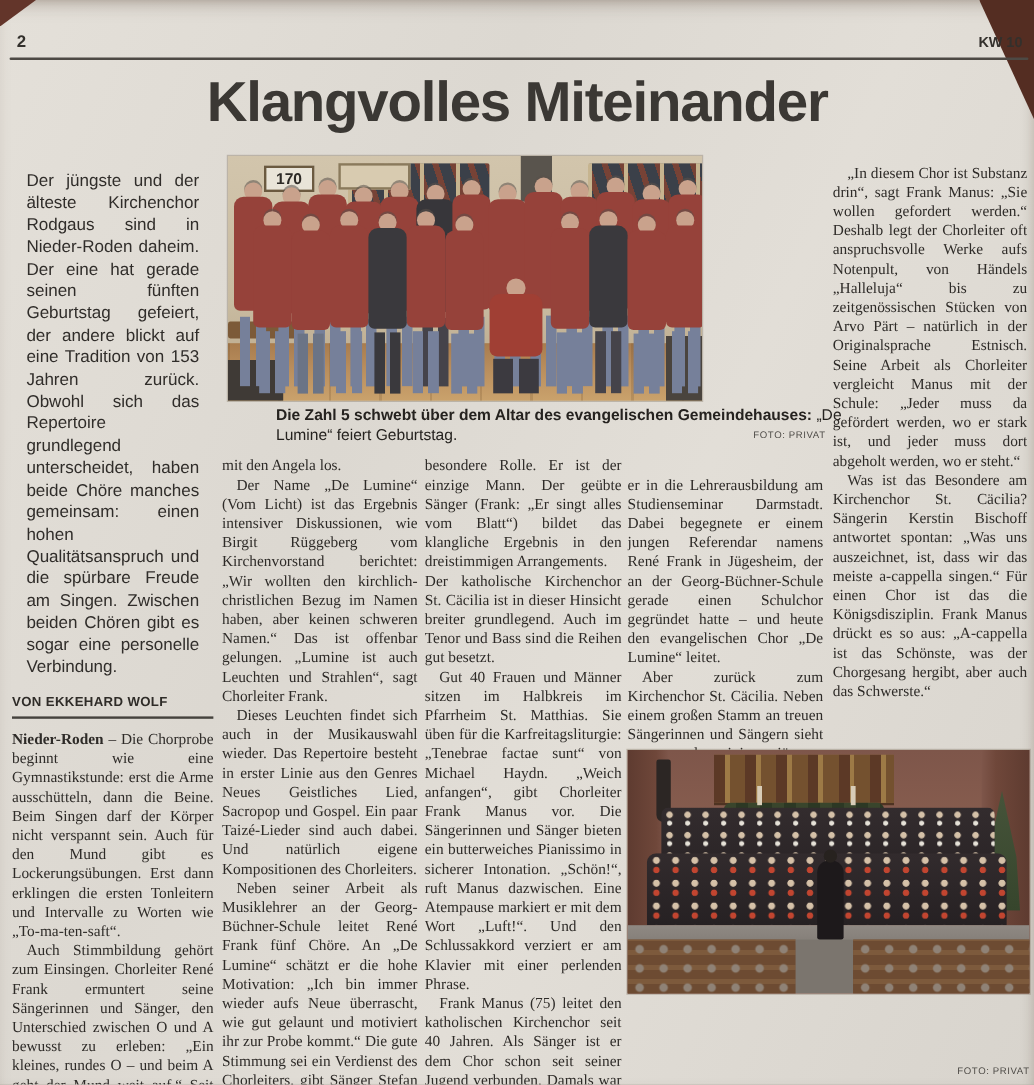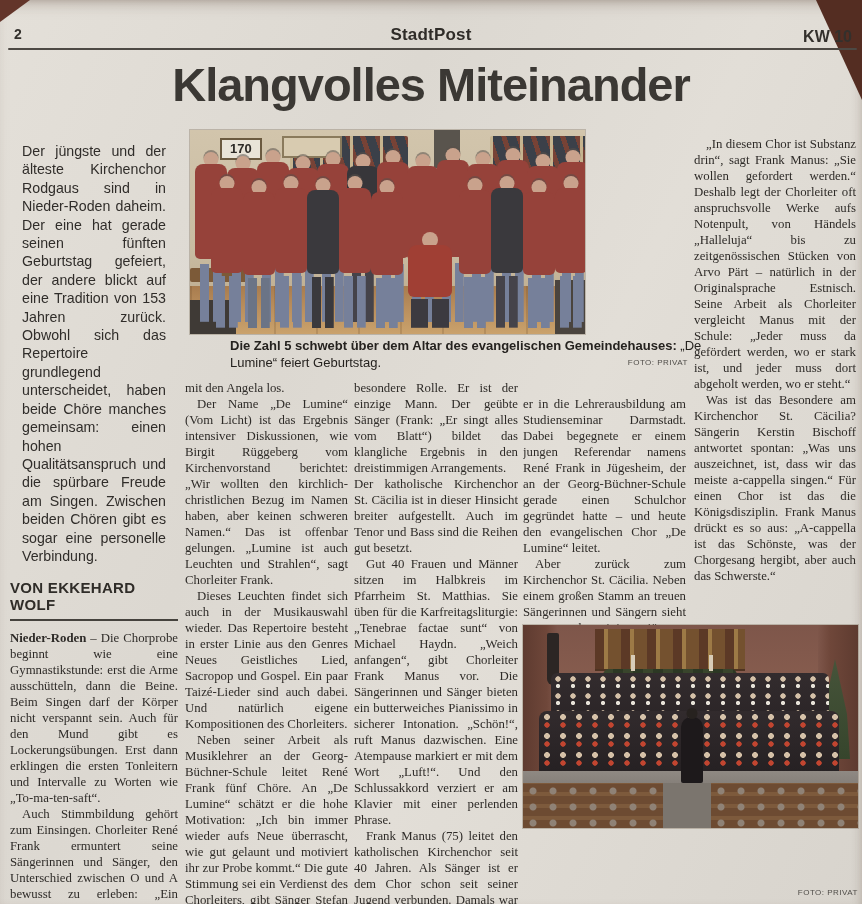--- a/index.html
+++ b/index.html
@@ -8,28 +8,28 @@
         background:linear-gradient(115deg,#e4e0d9 0%,#dcd8d1 35%,#e2ded7 60%,#d8d4cd 100%);
         color:#2e2b28;box-shadow:inset 0 10px 18px -12px rgba(70,45,30,.55), inset -6px 0 14px -10px rgba(70,45,30,.35);}
   
   .corner-tl{position:absolute;left:0;top:0;width:30px;height:22px;background:#63352a;
              clip-path:polygon(0 0,100% 0,0 100%);}
   .corner-tr{position:absolute;right:0;top:0;width:46px;height:100px;background:#542d22;
              clip-path:polygon(0 0,100% 0,100% 100%);}
   
   .pagenum{position:absolute;left:14px;top:26px;font-size:14px;font-weight:bold;color:#33302c;}
   .masthead{position:absolute;left:0;top:25px;width:100%;text-align:center;font-size:17px;font-weight:bold;color:#2f2c28;letter-spacing:.2px;}
-  .issue{position:absolute;right:10px;top:28px;font-size:16px;font-weight:bold;color:#33302c;}
+  .issue{position:absolute;right:10px;top:28px;font-size:12px;font-weight:bold;color:#33302c;}
   .header-rule{position:absolute;left:8px;right:5px;top:48px;height:2px;background:#4d4944;border-radius:2px;}
   .headline{position:absolute;left:0;top:57px;width:100%;text-align:center;
             font-size:47px;font-weight:bold;letter-spacing:-1px;color:#3b3834;}
   
   .lead{font:14.2px/18.4px "Liberation Sans",sans-serif;text-align:justify;color:#302d2a;margin:12px;hyphens:auto;}
   .byline{margin-top:14px;padding-bottom:6px;border-bottom:2px solid #45423d;
-          font-size:15px;font-weight:bold;letter-spacing:.3px;color:#2f2c28;}
+          font-size:11px;font-weight:bold;letter-spacing:.3px;color:#2f2c28;}
   .serifcol{position:absolute;font:12.8px/16px "Liberation Serif",serif;text-align:justify;
             color:#2e2b28;overflow:hidden;hyphens:auto;}
   .serifcol p{margin:0;}
   .serifcol p.ind{text-indent:12px;}
   .introcol{position:absolute;left:10px;top:130px;width:168px;height:774px;overflow:hidden;}
   .introcol .body{font:12.8px/16px "Liberation Serif",serif;text-align:justify;margin-top:9px;hyphens:auto;}
   .introcol .body p{margin:0;}
   .introcol .body p.ind{text-indent:12px;}
   
   .photo1{position:absolute;left:190px;top:130px;width:395px;height:204px;overflow:hidden;
@@ -105,21 +105,20 @@
   .ph2-aisle{position:absolute;left:140px;top:158px;width:48px;height:45px;background:#7b756e;}
 </style>
 </head>
 <body>
 
 <div class="page">
   <div class="corner-tl"></div>
   <div class="corner-tr"></div>
 
   <div class="pagenum">2</div>
-  <div class="masthead">StadtPost</div>
   <div class="issue">KW 10</div>
   <div class="header-rule"></div>
 
   <h1 class="headline" style="margin:0;">Klangvolles Miteinander</h1>
 
   <div class="introcol">
     <p class="lead">Der jüngste und der älteste Kirchenchor Rodgaus sind in Nieder-Roden daheim. Der eine hat gerade seinen fünften Geburtstag gefeiert, der andere blickt auf eine Tradition von 153 Jahren zurück. Obwohl sich das Repertoire grundlegend unterscheidet, haben beide Chöre manches gemeinsam: einen hohen Qualitätsanspruch und die spürbare Freude am Singen. Zwischen beiden Chören gibt es sogar eine personelle Verbindung.</p>
     <div class="byline">VON EKKEHARD WOLF</div>
     <div class="body">
       <p><b>Nieder-Roden</b><span> – Die Chorprobe beginnt wie eine Gymnastikstunde: erst die Arme ausschütteln, dann die Beine. Beim Singen darf der Körper nicht verspannt sein. Auch für den Mund gibt es Lockerungsübungen. Erst dann erklingen die ersten Tonleitern und Intervalle zu Worten wie „To-ma-ten-saft“.</span></p>
@@ -177,21 +176,21 @@
 
   <div class="serifcol" style="left:185px;top:380px;width:163px;height:524px;">
     <p>mit den Angela los.</p>
     <p class="ind">Der Name „De Lumine“ (Vom Licht) ist das Ergebnis intensiver Diskussionen, wie Birgit Rüggeberg vom Kirchenvorstand berichtet: „Wir wollten den kirchlich-christlichen Bezug im Namen haben, aber keinen schweren Namen.“ Das ist offenbar gelungen. „Lumine ist auch Leuchten und Strahlen“, sagt Chorleiter Frank.</p>
     <p class="ind">Dieses Leuchten findet sich auch in der Musikauswahl wieder. Das Repertoire besteht in erster Linie aus den Genres Neues Geistliches Lied, Sacropop und Gospel. Ein paar Taizé-Lieder sind auch dabei. Und natürlich eigene Kompositionen des Chorleiters.</p>
     <p class="ind">Neben seiner Arbeit als Musiklehrer an der Georg-Büchner-Schule leitet René Frank fünf Chöre. An „De Lumine“ schätzt er die hohe Motivation: „Ich bin immer wieder aufs Neue überrascht, wie gut gelaunt und motiviert ihr zur Probe kommt.“ Die gute Stimmung sei ein Verdienst des Chorleiters, gibt Sänger Stefan Hegny zurück: „Er hält Schwung in dem Laden.“</p>
 
   </div>
   <div class="serifcol" style="left:354px;top:380px;width:164px;height:524px;">
     <p>besondere Rolle. Er ist der einzige Mann. Der geübte Sänger (Frank: „Er singt alles vom Blatt“) bildet das klangliche Ergebnis in den dreistimmigen Arrangements.</p>
-    <p>Der katholische Kirchenchor St. Cäcilia ist in dieser Hinsicht breiter aufgestellt. Auch im Tenor und Bass sind die Reihen gut besetzt.</p>
+    <p>Der katholische Kirchenchor St. Cäcilia ist in dieser Hinsicht breiter grundlegend. Auch im Tenor und Bass sind die Reihen gut besetzt.</p>
     <p class="ind">Gut 40 Frauen und Männer sitzen im Halbkreis im Pfarrheim St. Matthias. Sie üben für die Karfreitagsliturgie: „Tenebrae factae sunt“ von Michael Haydn. „Weich anfangen“, gibt Chorleiter Frank Manus vor. Die Sängerinnen und Sänger bieten ein butterweiches Pianissimo in sicherer Intonation. „Schön!“, ruft Manus dazwischen. Eine Atempause markiert er mit dem Wort „Luft!“. Und den Schlussakkord verziert er am Klavier mit einer perlenden Phrase.</p>
     <p class="ind">Frank Manus (75) leitet den katholischen Kirchenchor seit 40 Jahren. Als Sänger ist er dem Chor schon seit seiner Jugend verbunden. Damals war sein Vater Chorleiter.</p>
 
   </div>
   <div class="serifcol" style="left:523px;top:396px;width:163px;height:234px;">
     <p>er in die Lehrerausbildung am Studienseminar Darmstadt. Dabei begegnete er einem jungen Referendar namens René Frank in Jügesheim, der an der Georg-Büchner-Schule gerade einen Schulchor gegründet hatte – und heute den evangelischen Chor „De Lumine“ leitet.</p>
     <p class="ind">Aber zurück zum Kirchenchor St. Cäcilia. Neben einem großen Stamm an treuen Sängerinnen und Sängern sieht man auch einige jüngere Gesichter in den Reihen. Die Chorvorsitzende Angela</p>
   </div>
 
   <div class="serifcol" style="left:694px;top:136px;width:162px;height:480px;">

